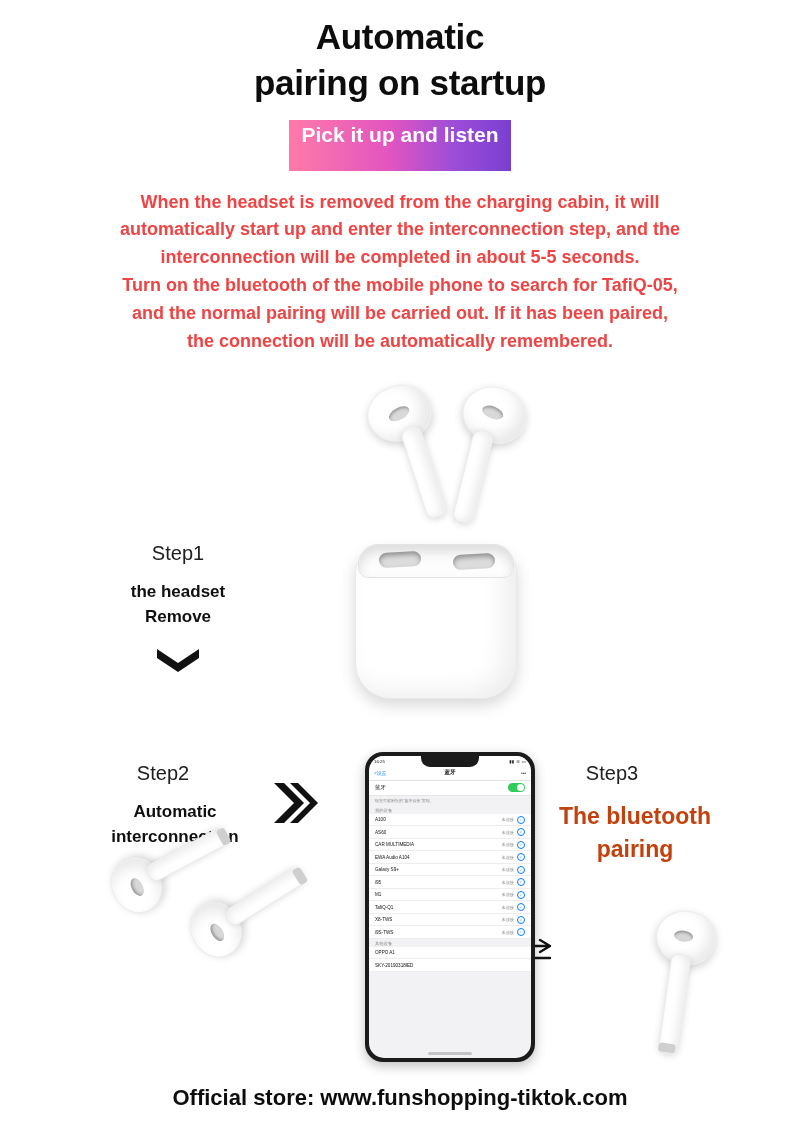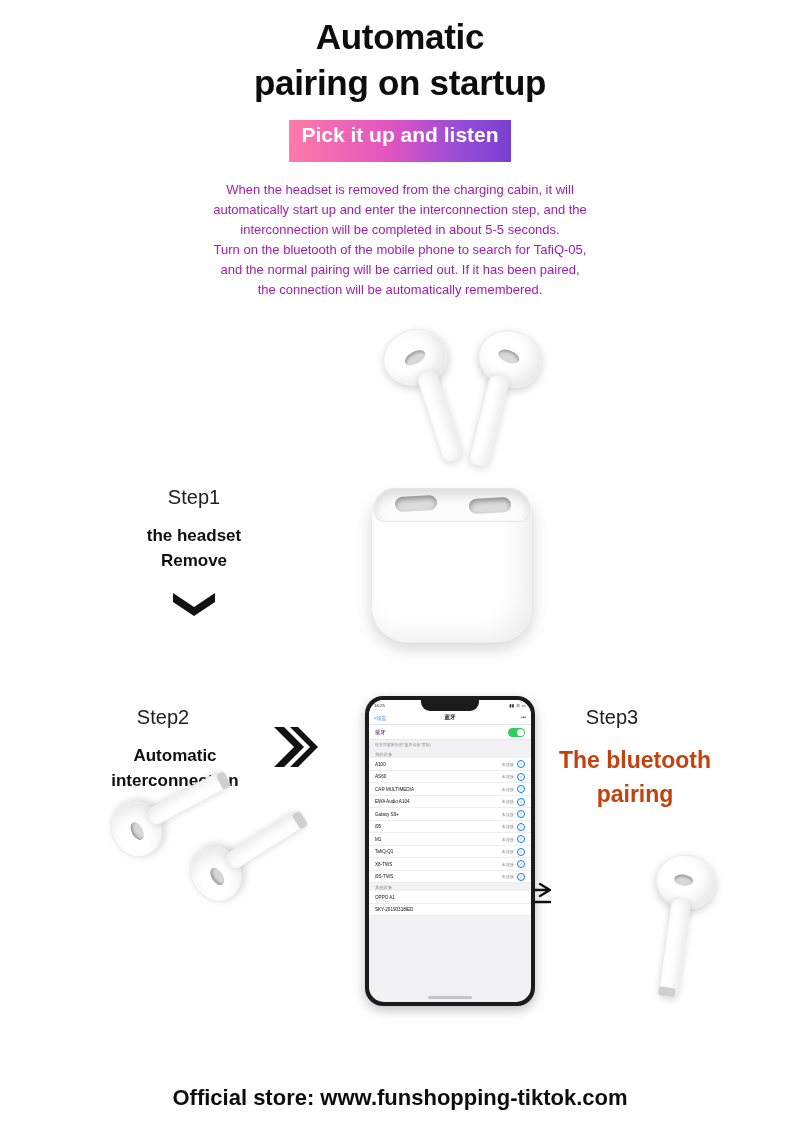--- a/index.html
+++ b/index.html
@@ -32,44 +32,43 @@
   .subtitle-wrap {
     display: flex;
     justify-content: center;
     margin-top: 14px;
   }
   .subtitle {
     background: linear-gradient(to right, #ff7aa8 0%, #e255c0 45%, #9b4dd8 75%, #7a3fd0 100%);
     color: #ffffff;
     font-size: 21px;
     font-weight: bold;
-    padding: 3px 12px 14px 12px;
+    padding: 3px 12px 23px 12px;
     line-height: 1.15;
     white-space: nowrap;
   }
 
   
   .paragraph {
     margin: 18px auto 0 auto;
     width: 560px;
     text-align: center;
-    font-size: 13px;
-    font-weight: normal;
+    font-size: 18px;
+    font-weight: bold;
     line-height: 1.55;
-    color: #a21caf;
+    color: #ef4444;
   }
   .paragraph div { white-space: nowrap; }
 
   
   .hero {
     position: relative;
     width: 704px;
     height: 390px;
     margin-top: 6px;
-    margin-left: 16px;
   }
 
   
   .case {
     position: absolute;
     left: 355px;
     top: 185px;
     width: 160px;
     height: 150px;
     background: #ffffff;

